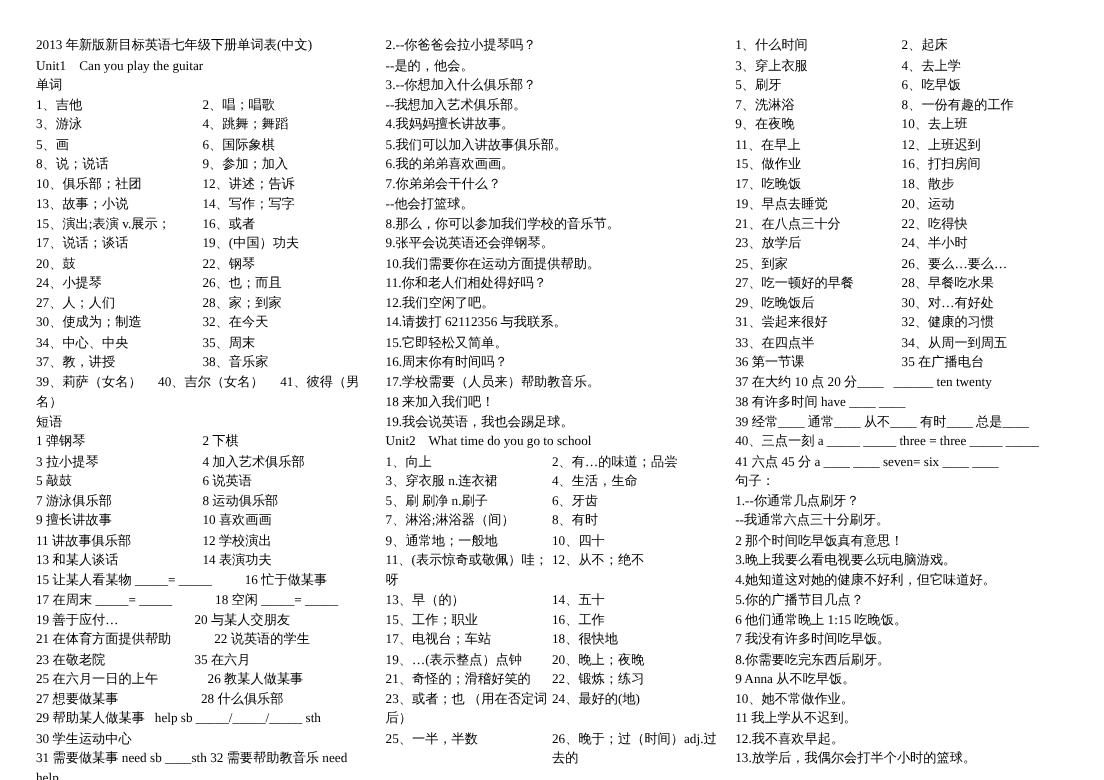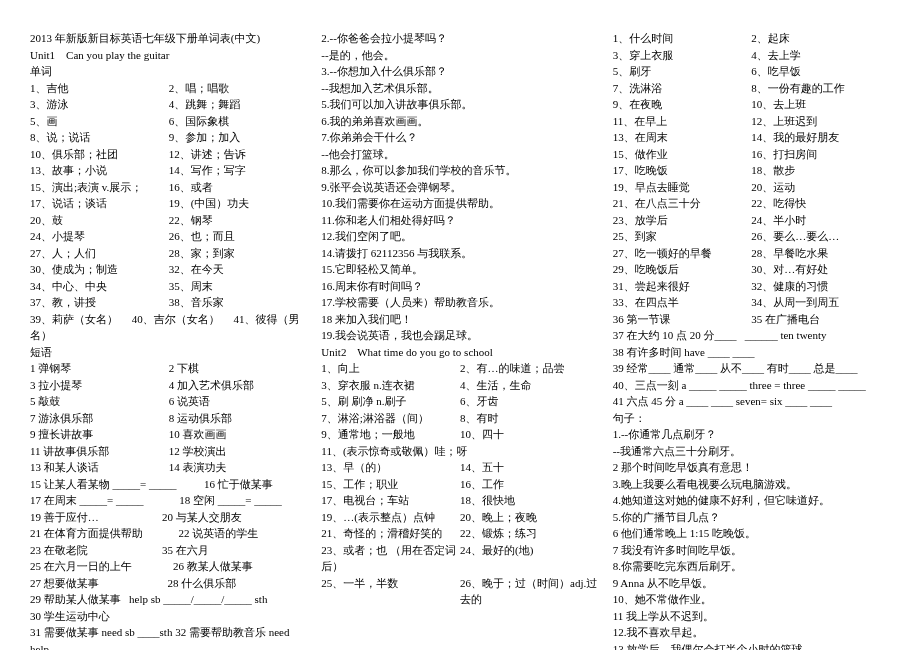--- a/index.html
+++ b/index.html
@@ -142,20 +142,21 @@
         <div class="line">31 需要做某事 need sb ____sth 32 需要帮助教音乐 need help______</div>
       </div>
   </div>
 
   <div class="col">
     <div id="col2-lines">
         <div class="line">2.--你爸爸会拉小提琴吗？</div>
         <div class="line">--是的，他会。</div>
         <div class="line">3.--你想加入什么俱乐部？</div>
         <div class="line">--我想加入艺术俱乐部。</div>
+        <div class="line">4.我妈妈擅长讲故事。</div>
         <div class="line">5.我们可以加入讲故事俱乐部。</div>
         <div class="line">6.我的弟弟喜欢画画。</div>
         <div class="line">7.你弟弟会干什么？</div>
         <div class="line">--他会打篮球。</div>
         <div class="line">8.那么，你可以参加我们学校的音乐节。</div>
         <div class="line">9.张平会说英语还会弹钢琴。</div>
         <div class="line">10.我们需要你在运动方面提供帮助。</div>
         <div class="line">11.你和老人们相处得好吗？</div>
         <div class="line">12.我们空闲了吧。</div>
         <div class="line">14.请拨打 62112356 与我联系。</div>
@@ -183,20 +184,21 @@
         <div class="pair-row">
           <span>7、淋浴;淋浴器（间）</span>
           <span>8、有时</span>
         </div>
         <div class="pair-row">
           <span>9、通常地；一般地</span>
           <span>10、四十</span>
         </div>
         <div class="pair-row">
           <span>11、(表示惊奇或敬佩）哇；呀</span>
+          <span>12、从不；绝不</span>
         </div>
         <div class="pair-row">
           <span>13、早（的）</span>
           <span>14、五十</span>
         </div>
         <div class="pair-row">
           <span>15、工作；职业</span>
           <span>16、工作</span>
         </div>
         <div class="pair-row">
@@ -241,24 +243,20 @@
           <span>7、洗淋浴</span>
           <span>8、一份有趣的工作</span>
         </div>
         <div class="pair-row">
           <span>9、在夜晚</span>
           <span>10、去上班</span>
         </div>
         <div class="pair-row">
           <span>11、在早上</span>
           <span>12、上班迟到</span>
-        </div>
-        <div class="pair-row">
-          <span>13、在周末</span>
-          <span>14、我的最好朋友</span>
         </div>
         <div class="pair-row">
           <span>15、做作业</span>
           <span>16、打扫房间</span>
         </div>
         <div class="pair-row">
           <span>17、吃晚饭</span>
           <span>18、散步</span>
         </div>
         <div class="pair-row">

